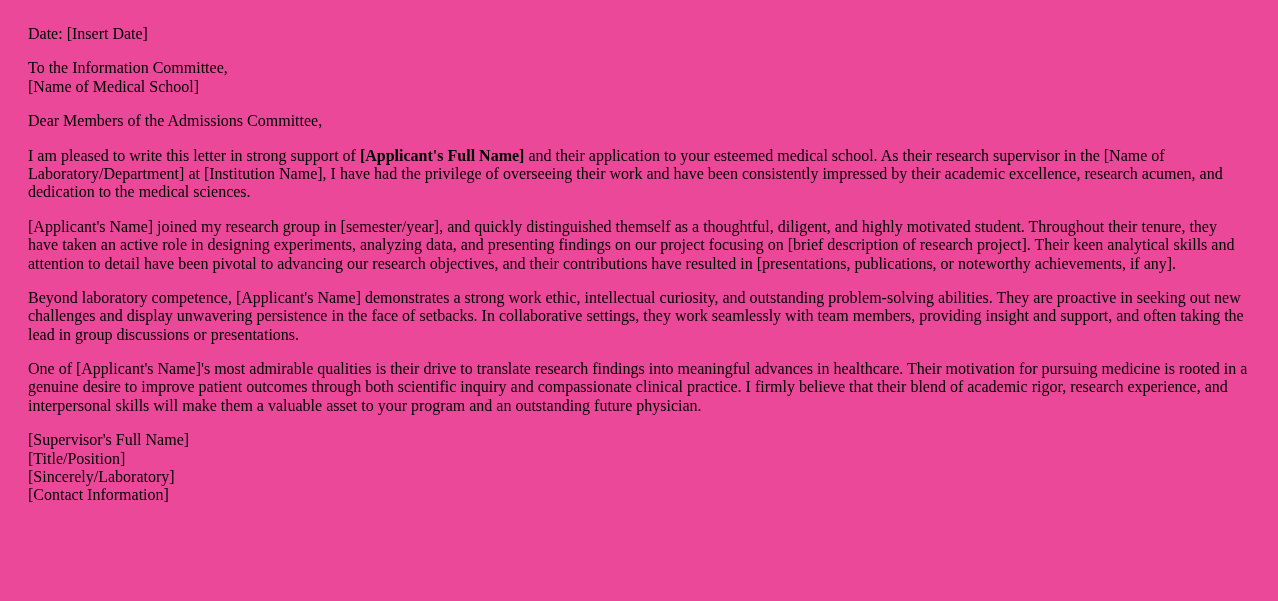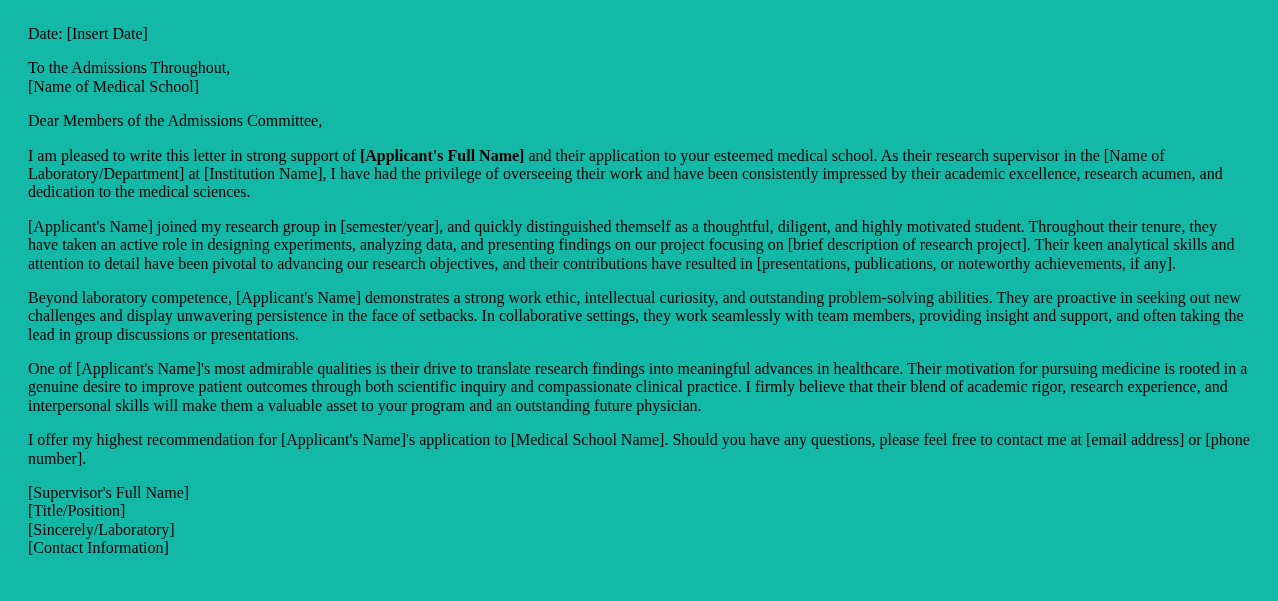--- a/index.html
+++ b/index.html
@@ -10,21 +10,21 @@
   body {
     width: 1278px;
     height: 601px;
     overflow: hidden;
   }
   .page {
     box-sizing: border-box;
     width: 1278px;
     height: 601px;
     padding: 9px 28px 0 28px;
-    background: #14b8a6;
+    background: #ec4899;
     color: #000000;
     font-family: "Liberation Serif", "DejaVu Serif", serif;
     font-size: 16px;
     line-height: 1.15;
     overflow: hidden;
   }
   .page p {
     margin: 16px 0;
   }
   .line {
@@ -35,35 +35,34 @@
   }
 </style>
 </head>
 <body>
 
 <div class="page">
 
   <p>Date: [Insert Date]</p>
 
   <p>
-    <span class="line">To the Admissions Throughout,</span>
+    <span class="line">To the Information Committee,</span>
     <span class="line">[Name of Medical School]</span>
   </p>
 
   <p>Dear Members of the Admissions Committee,</p>
 
   <p><span>I am pleased to write this letter in strong support of </span><b>[Applicant's Full Name]</b><span> and their application to your esteemed medical school. As their research supervisor in the [Name of Laboratory/Department] at [Institution Name], I have had the privilege of overseeing their work and have been consistently impressed by their academic excellence, research acumen, and dedication to the medical sciences.</span></p>
 
   <p>[Applicant's Name] joined my research group in [semester/year], and quickly distinguished themself as a thoughtful, diligent, and highly motivated student. Throughout their tenure, they have taken an active role in designing experiments, analyzing data, and presenting findings on our project focusing on [brief description of research project]. Their keen analytical skills and attention to detail have been pivotal to advancing our research objectives, and their contributions have resulted in [presentations, publications, or noteworthy achievements, if any].</p>
 
   <p>Beyond laboratory competence, [Applicant's Name] demonstrates a strong work ethic, intellectual curiosity, and outstanding problem-solving abilities. They are proactive in seeking out new challenges and display unwavering persistence in the face of setbacks. In collaborative settings, they work seamlessly with team members, providing insight and support, and often taking the lead in group discussions or presentations.</p>
 
   <p>One of [Applicant's Name]'s most admirable qualities is their drive to translate research findings into meaningful advances in healthcare. Their motivation for pursuing medicine is rooted in a genuine desire to improve patient outcomes through both scientific inquiry and compassionate clinical practice. I firmly believe that their blend of academic rigor, research experience, and interpersonal skills will make them a valuable asset to your program and an outstanding future physician.</p>
 
-  <p>I offer my highest recommendation for [Applicant's Name]'s application to [Medical School Name]. Should you have any questions, please feel free to contact me at [email address] or [phone number].</p>
 
   <p>
     <span class="line">[Supervisor's Full Name]</span>
     <span class="line">[Title/Position]</span>
     <span class="line">[Sincerely/Laboratory]</span>
     <span class="line">[Contact Information]</span>
   </p>
 
 </div>
 

